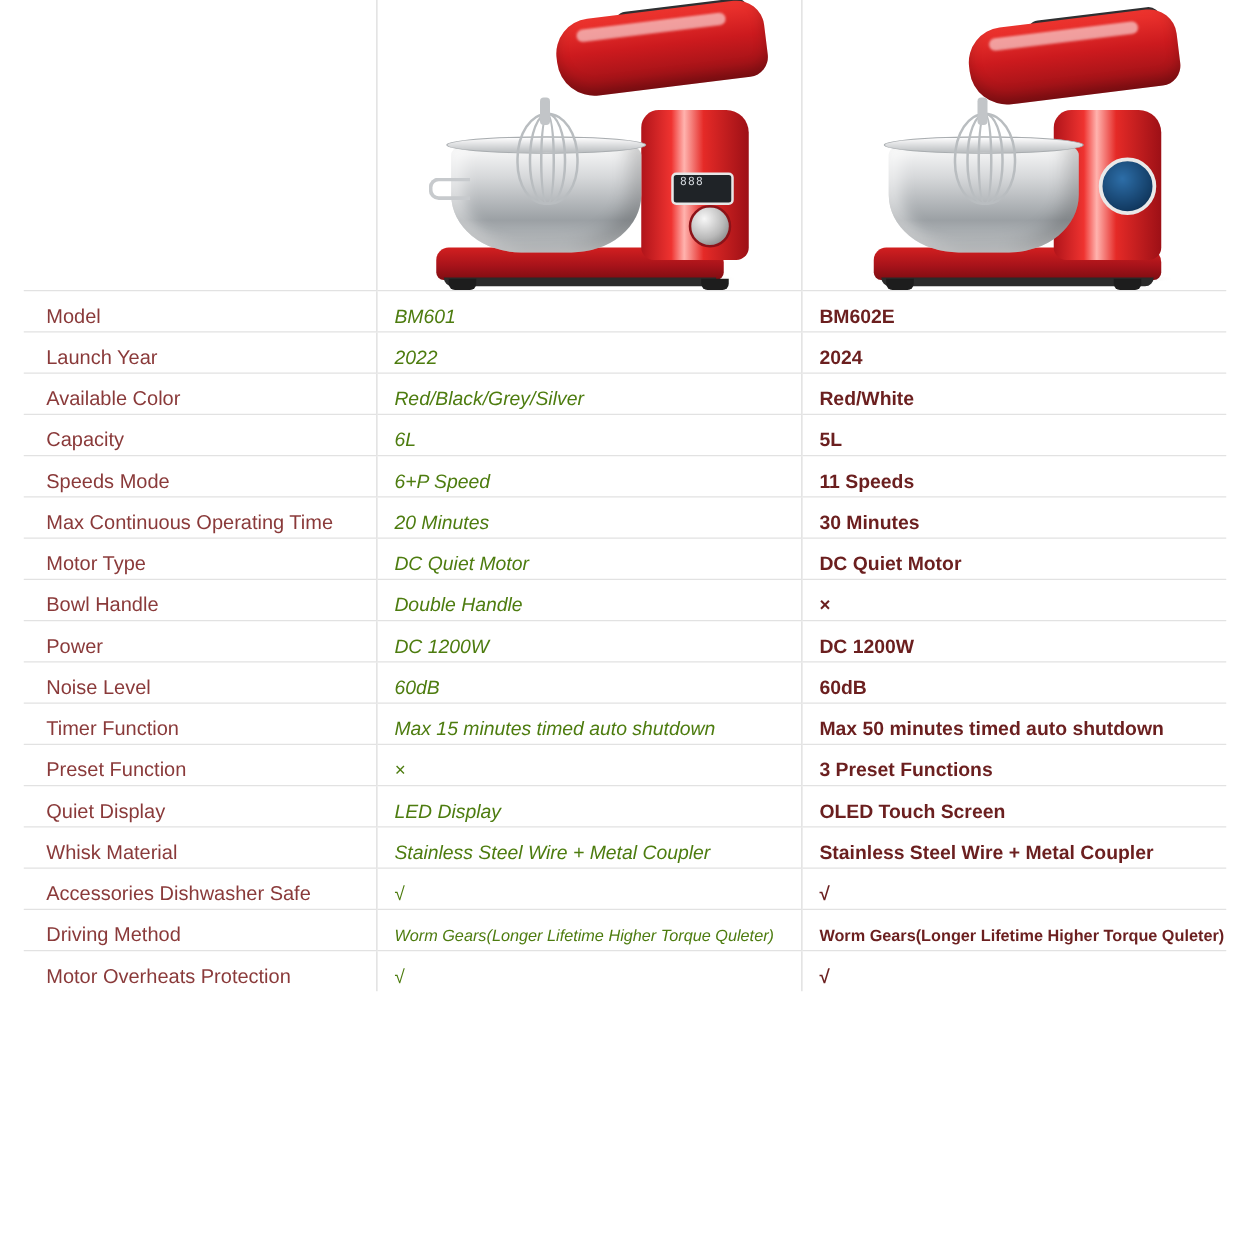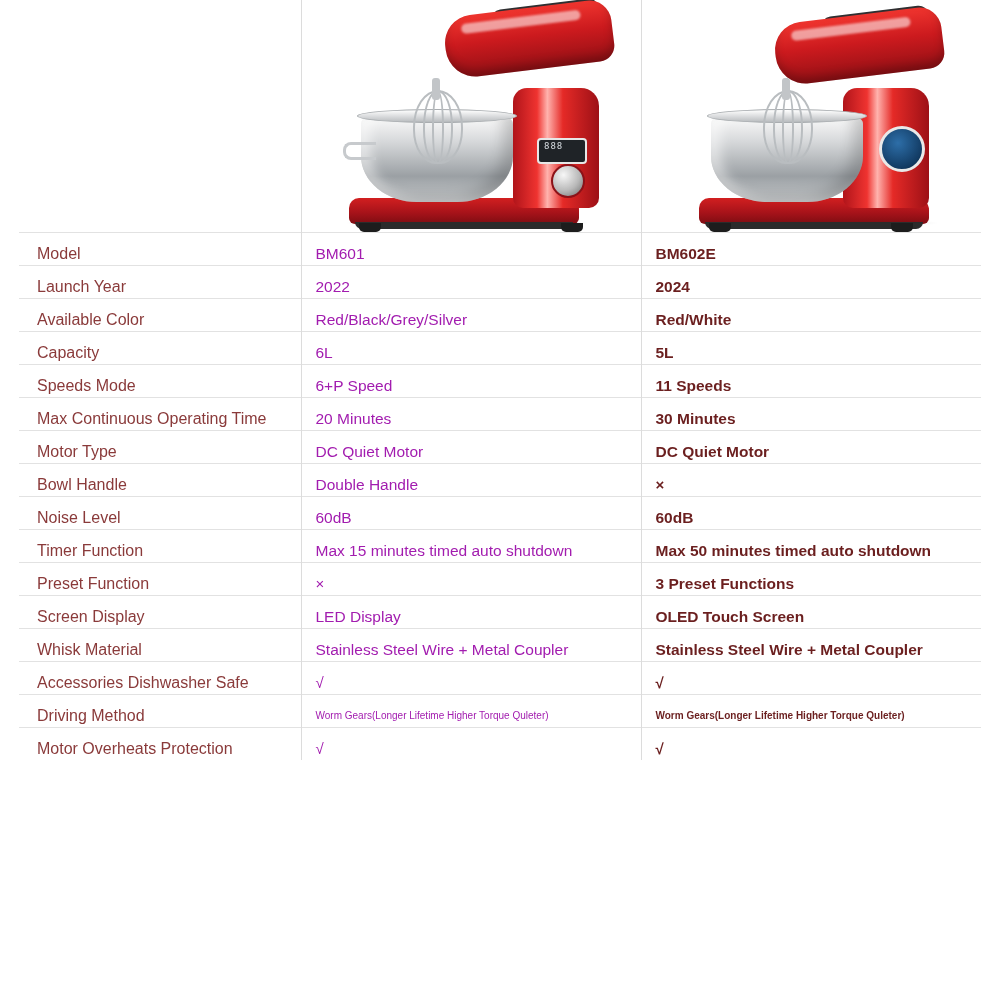--- a/index.html
+++ b/index.html
@@ -53,28 +53,29 @@
     height: 18px;
     box-sizing: border-box;
   }
   td.label {
     border-left: none;
     padding-left: 18px;
     color: #8a3a3a;
     font-size: 16px;
   }
   td.col-a {
-    color: #a21caf;
+    color: #4d7c0f;
+    font-style: italic;
   }
   td.col-b {
     color: #6b1f1f;
     font-weight: bold;
   }
   td.small {
-    font-size: 10px;
+    font-size: 13px;
   }
   .mark-x { font-size: 15px; }
   .mark-check { font-size: 15px; }
 
   
   .mixer-wrap {
     position: relative;
     width: 100%;
     height: 232px;
   }
@@ -355,36 +356,41 @@
         <td class="label">Motor Type</td>
         <td class="col-a">DC Quiet Motor</td>
         <td class="col-b">DC Quiet Motor</td>
       </tr>
       <tr>
         <td class="label">Bowl Handle</td>
         <td class="col-a">Double Handle</td>
         <td class="col-b mark-x">×</td>
       </tr>
       <tr>
+        <td class="label">Power</td>
+        <td class="col-a">DC 1200W</td>
+        <td class="col-b">DC 1200W</td>
+      </tr>
+      <tr>
         <td class="label">Noise Level</td>
         <td class="col-a">60dB</td>
         <td class="col-b">60dB</td>
       </tr>
       <tr>
         <td class="label">Timer Function</td>
         <td class="col-a">Max 15 minutes timed auto shutdown</td>
         <td class="col-b">Max 50 minutes timed auto shutdown</td>
       </tr>
       <tr>
         <td class="label">Preset Function</td>
         <td class="col-a mark-x">×</td>
         <td class="col-b">3 Preset Functions</td>
       </tr>
       <tr>
-        <td class="label">Screen Display</td>
+        <td class="label">Quiet Display</td>
         <td class="col-a">LED Display</td>
         <td class="col-b">OLED Touch Screen</td>
       </tr>
       <tr>
         <td class="label">Whisk Material</td>
         <td class="col-a">Stainless Steel Wire + Metal Coupler</td>
         <td class="col-b">Stainless Steel Wire + Metal Coupler</td>
       </tr>
       <tr>
         <td class="label">Accessories Dishwasher Safe</td>

